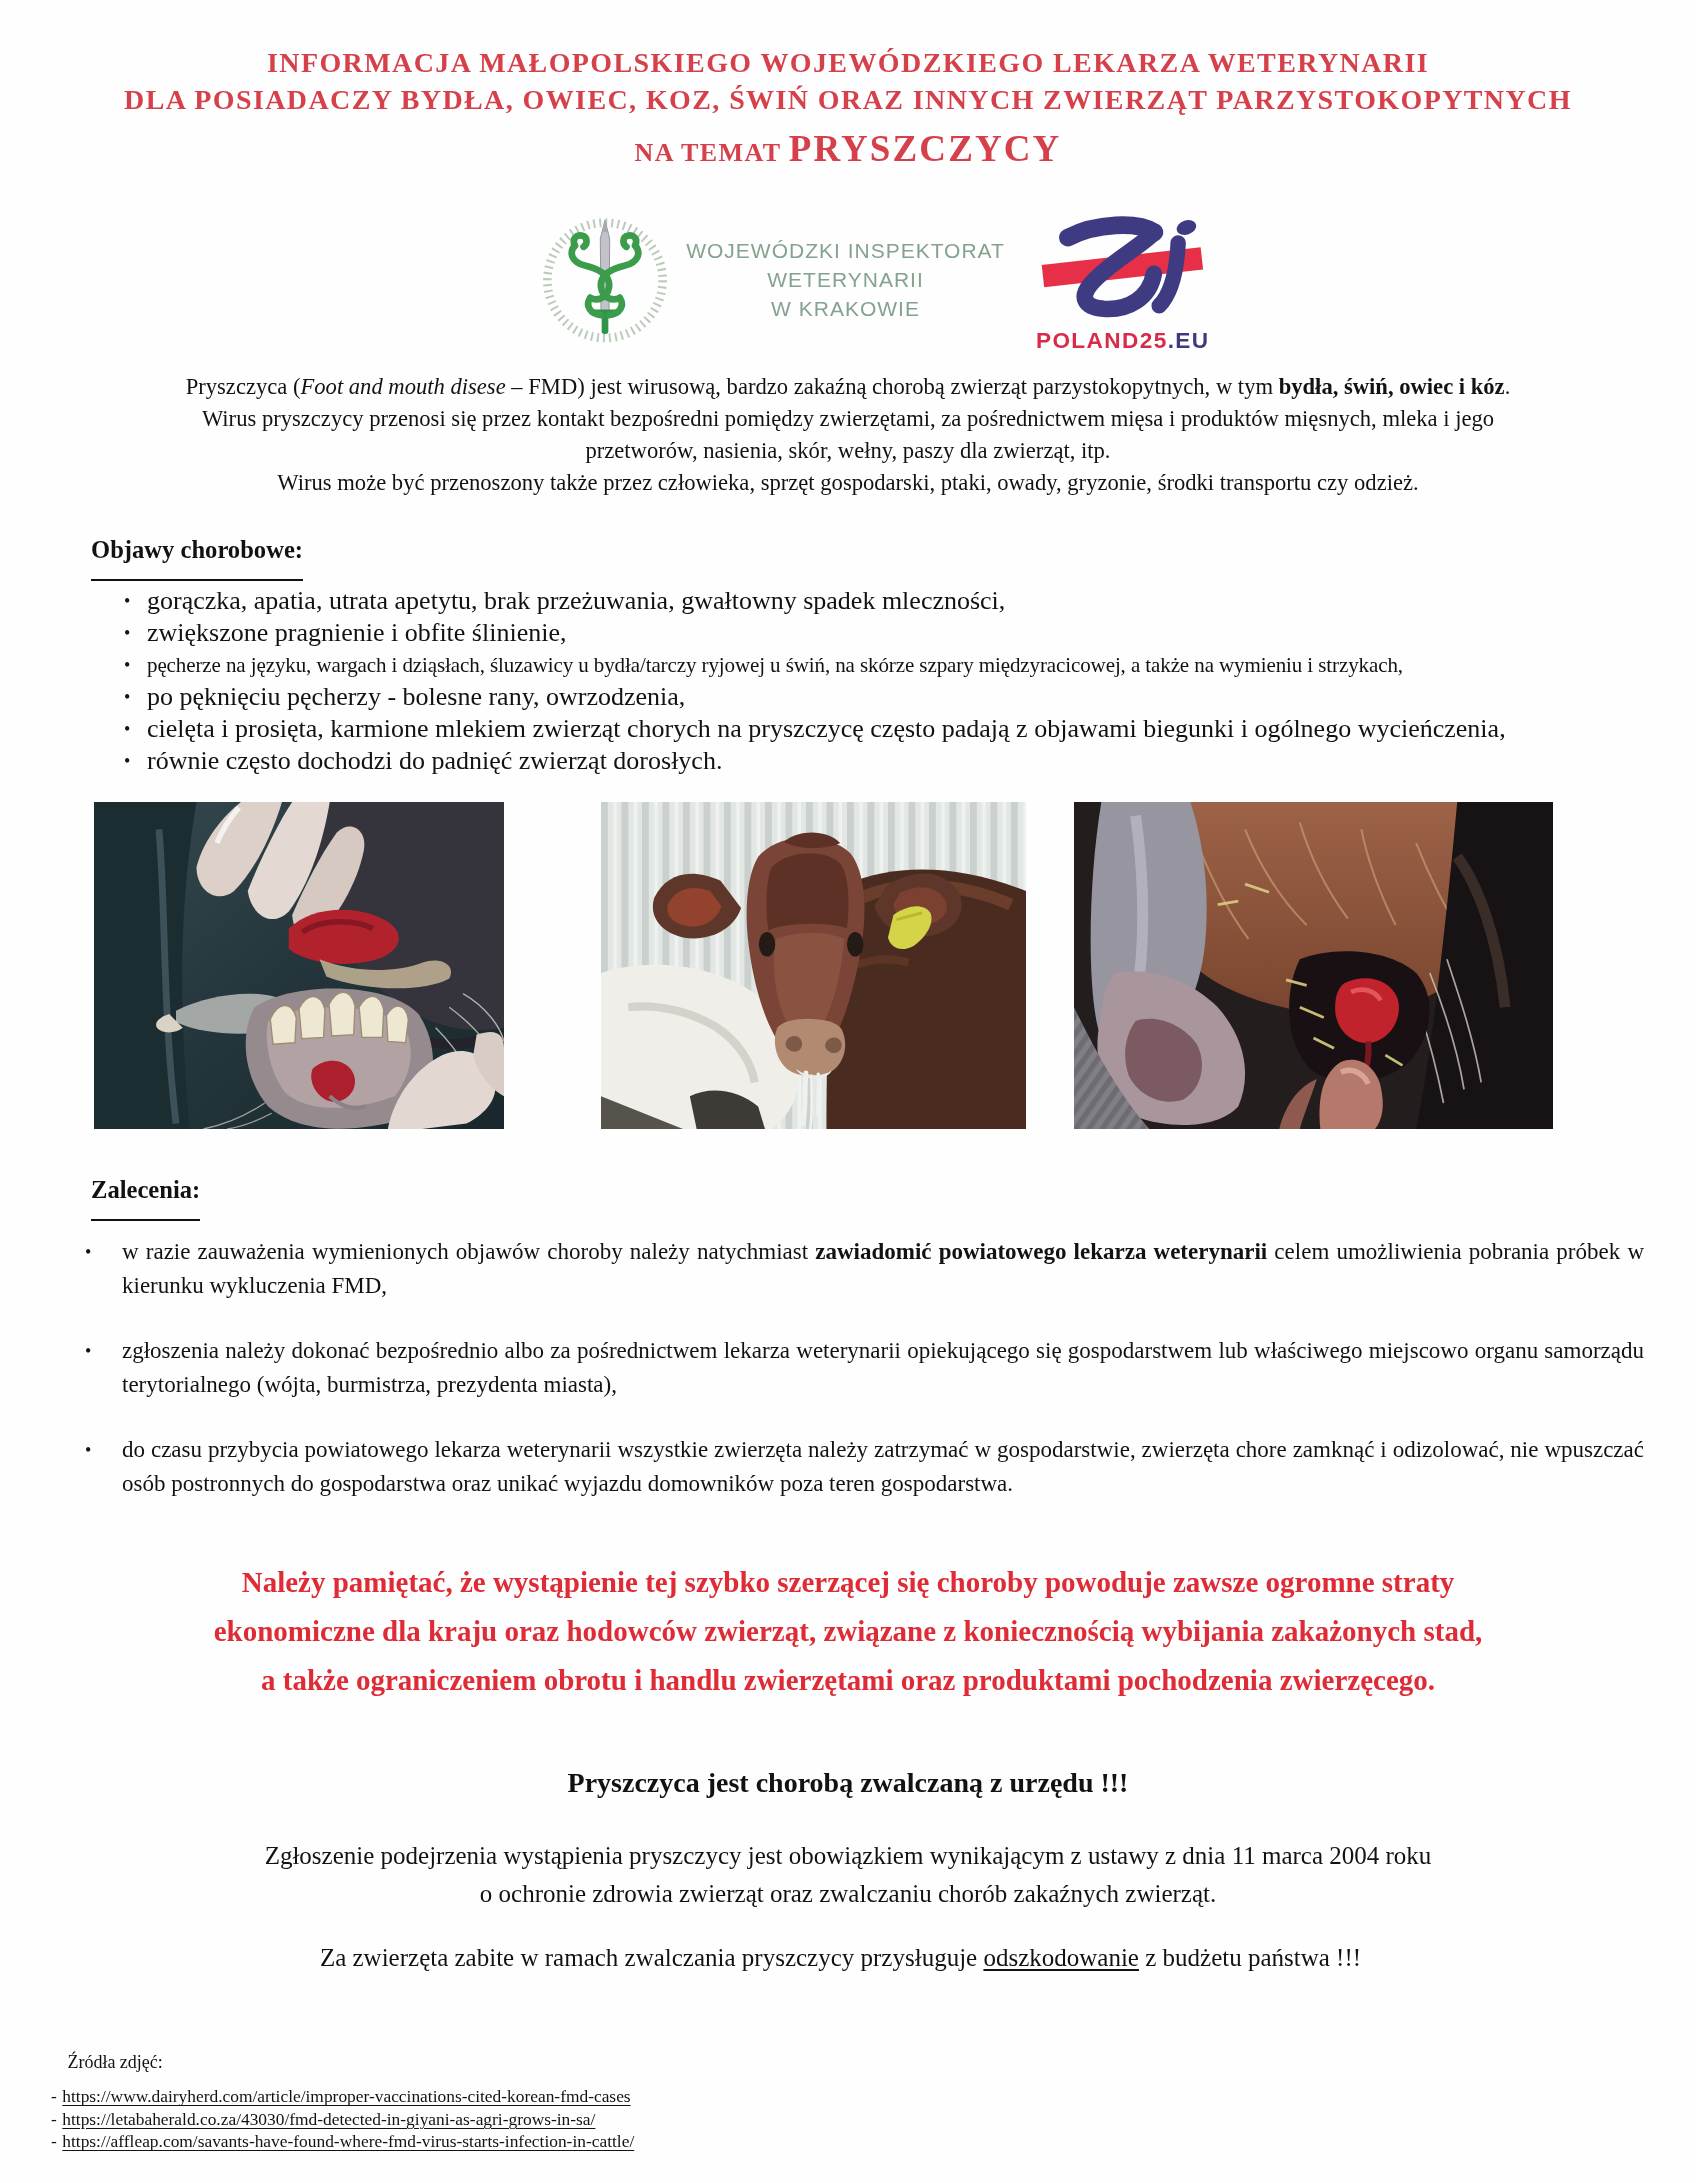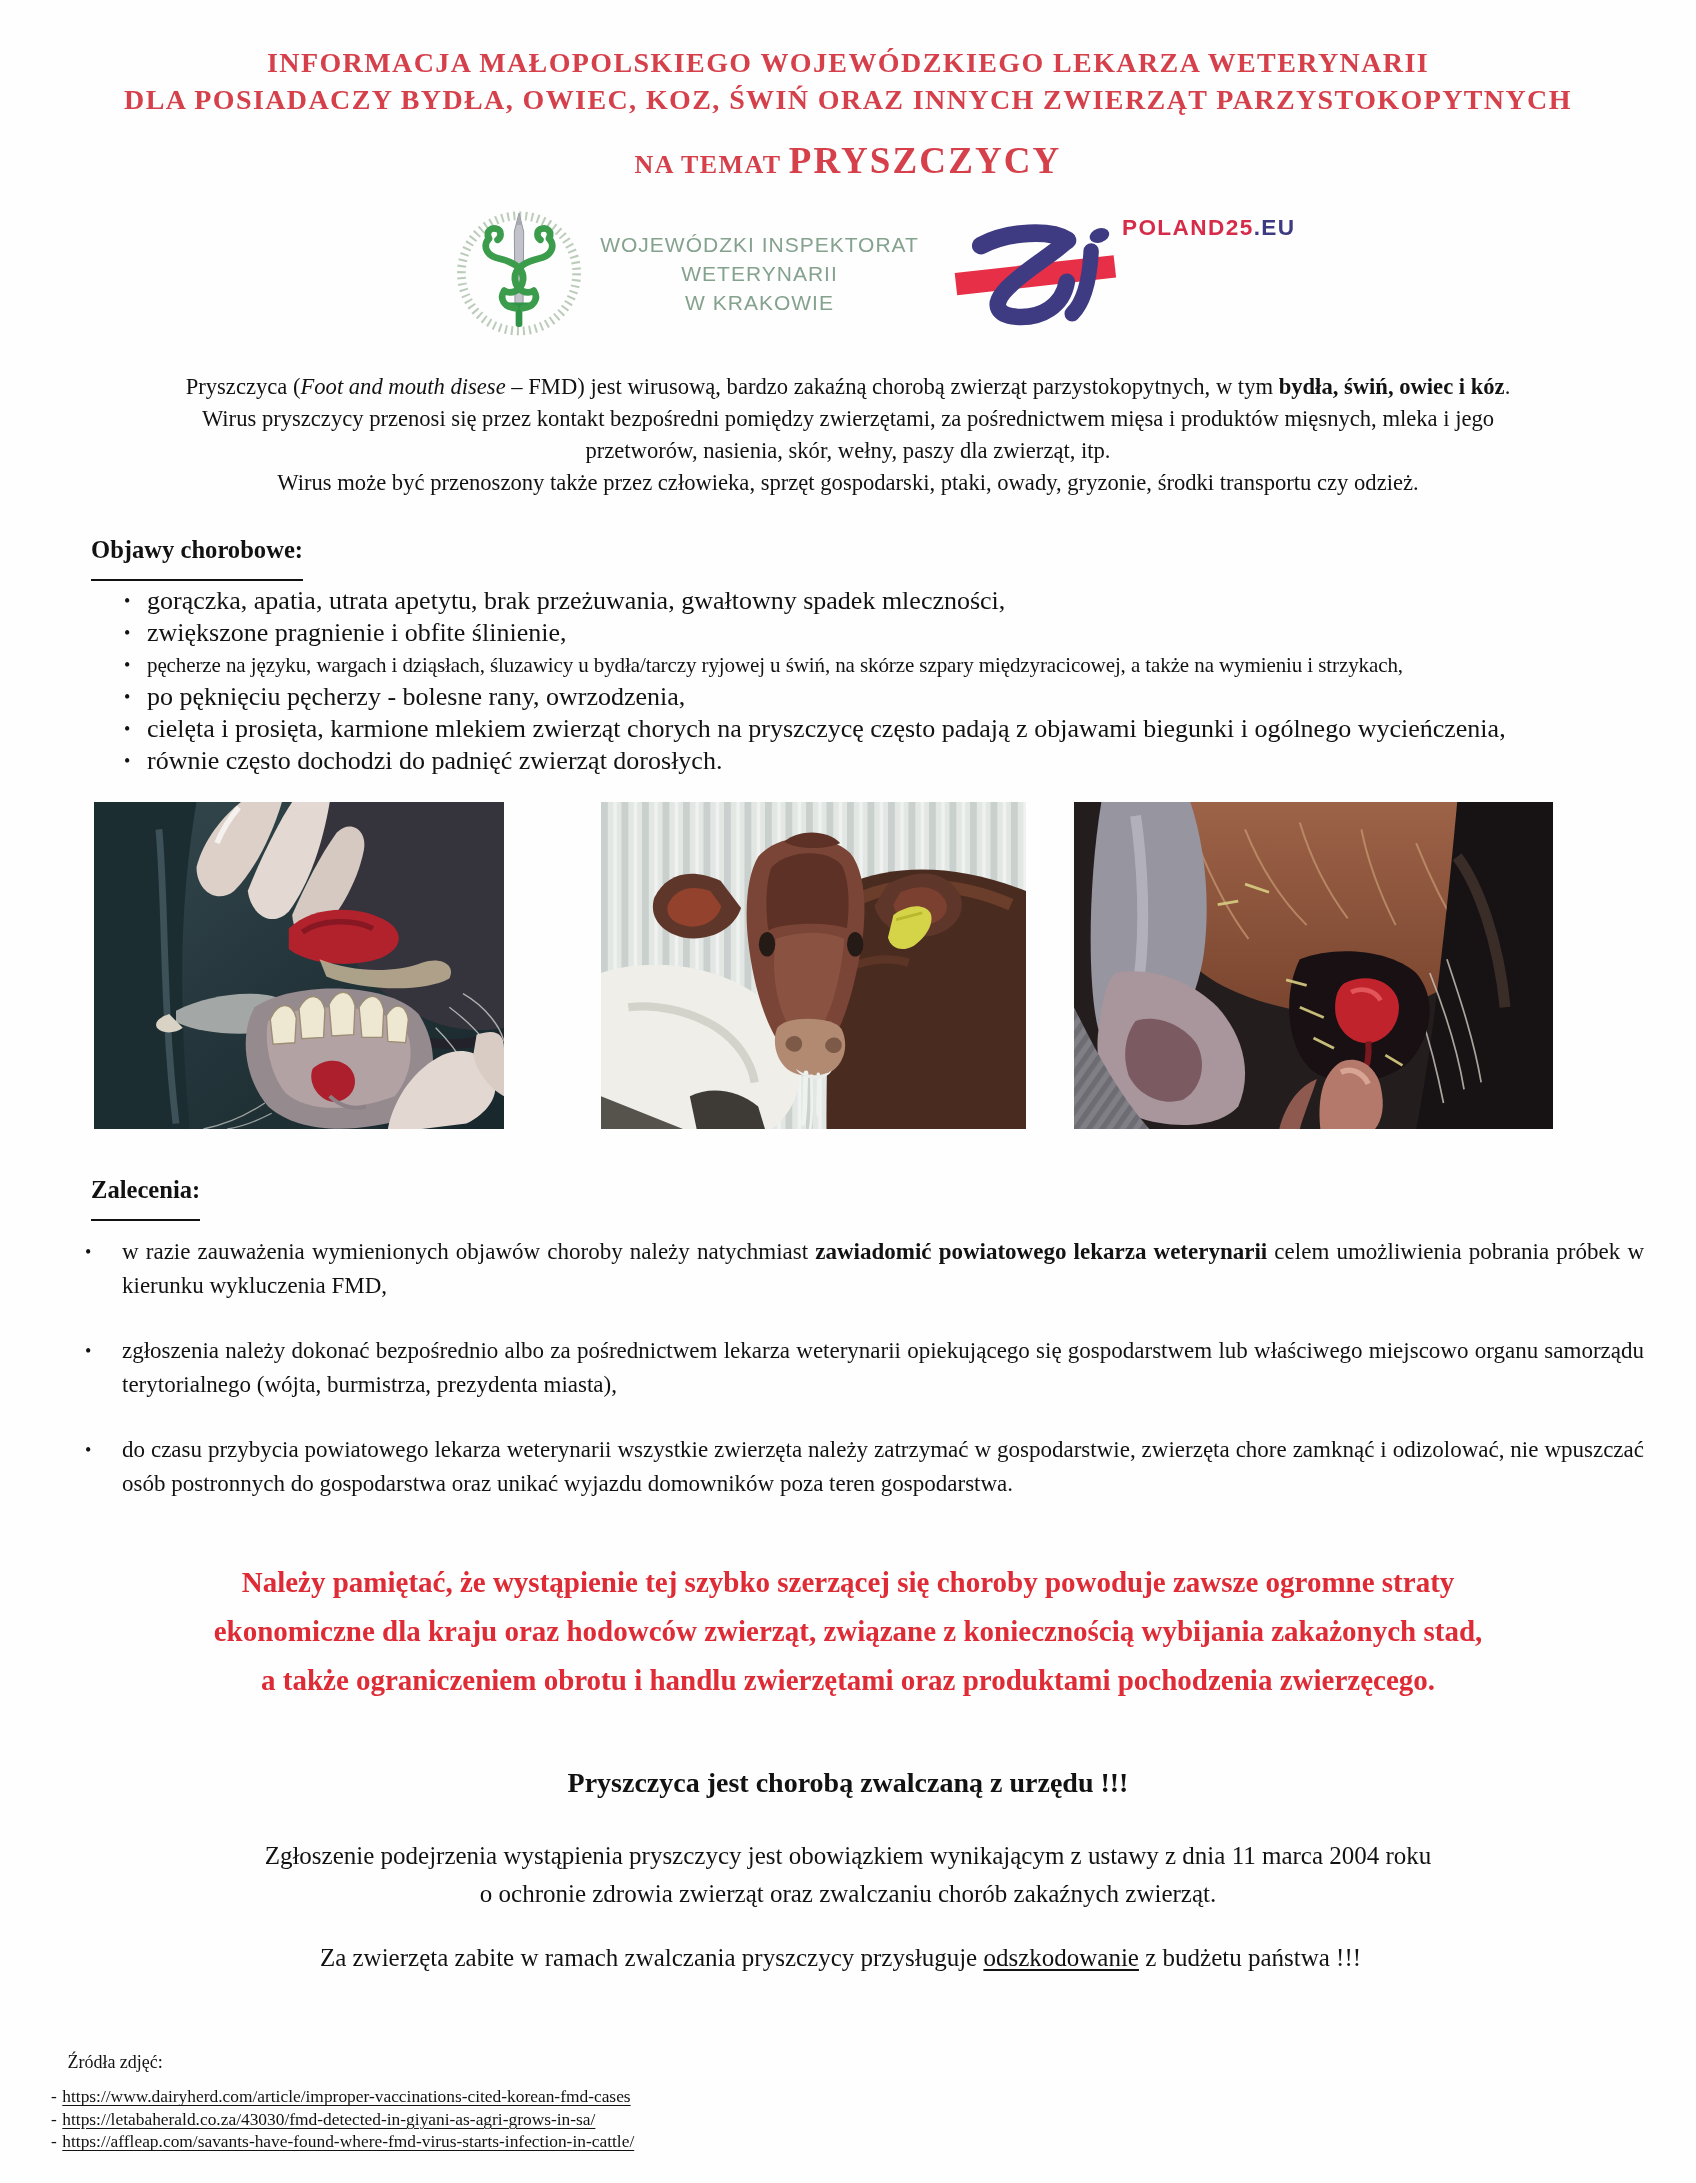--- a/index.html
+++ b/index.html
@@ -4,28 +4,28 @@
 <style>
   html,body{margin:0;padding:0;background:#ffffff;}
   .page{
     position:relative;width:1696px;height:2183px;background:#fefefe;
     font-family:"Liberation Serif",serif;color:#121212;overflow:hidden;
   }
 
   
   .header{position:absolute;top:44px;left:0;right:0;text-align:center;color:#d5404b;}
   .header-line{font-weight:bold;font-size:28px;line-height:37px;letter-spacing:1.4px;}
-  .header-line3{margin-top:21px;font-size:26px;font-weight:bold;letter-spacing:1.4px;}
+  .header-line3{margin-top:9px;font-size:26px;font-weight:bold;letter-spacing:1.4px;}
   .header-line3 .big{font-size:37px;letter-spacing:2.1px;}
 
   
   .logos{position:absolute;top:205px;left:0;right:0;display:flex;justify-content:center;align-items:center;gap:31px;transform:translateX(26px);}
   .vet-logo{display:flex;align-items:center;gap:13.7px;}
   .vet-text{font-family:"Liberation Sans",sans-serif;color:#84a28e;font-size:21px;line-height:29px;text-align:center;letter-spacing:1px;}
-  .poland-logo{display:flex;align-items:flex-start;}
+  .poland-logo{display:flex;flex-direction:column;align-items:center;}
   .poland-caption{font-family:"Liberation Sans",sans-serif;font-weight:bold;font-size:22.6px;letter-spacing:1.4px;margin-top:2.7px;}
   .poland-caption .red{color:#d62b49;}
   .poland-caption .navy{color:#3d3a82;}
 
   
   .intro{position:absolute;top:371px;left:41px;right:41px;text-align:center;font-size:22.6px;line-height:32px;}
   .b{font-weight:bold;}
   .i{font-style:italic;}
 
   

